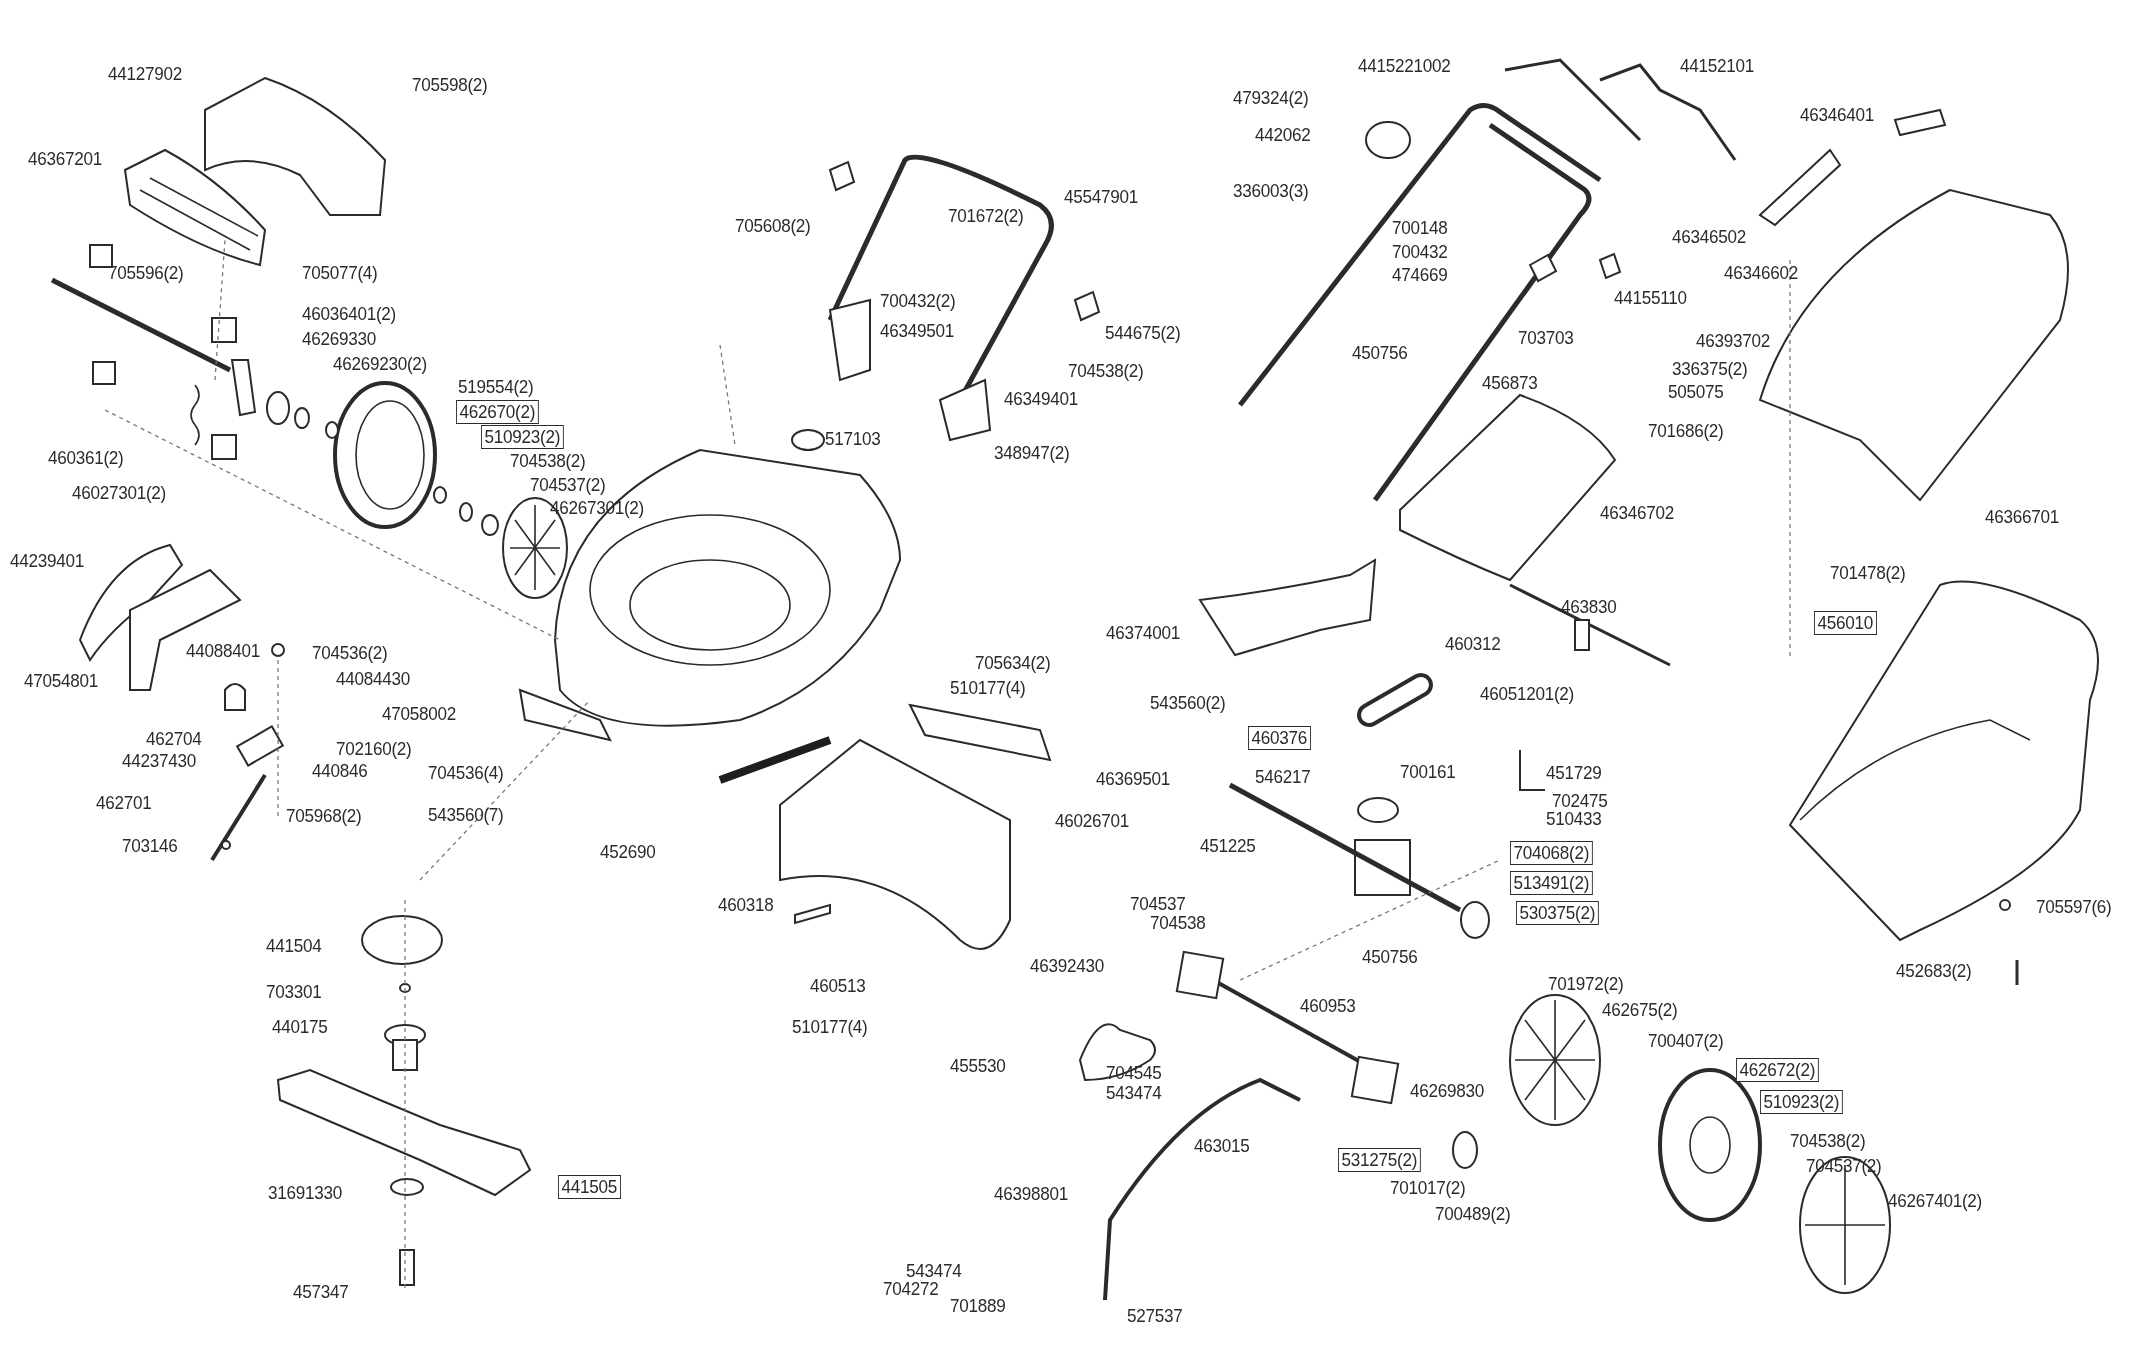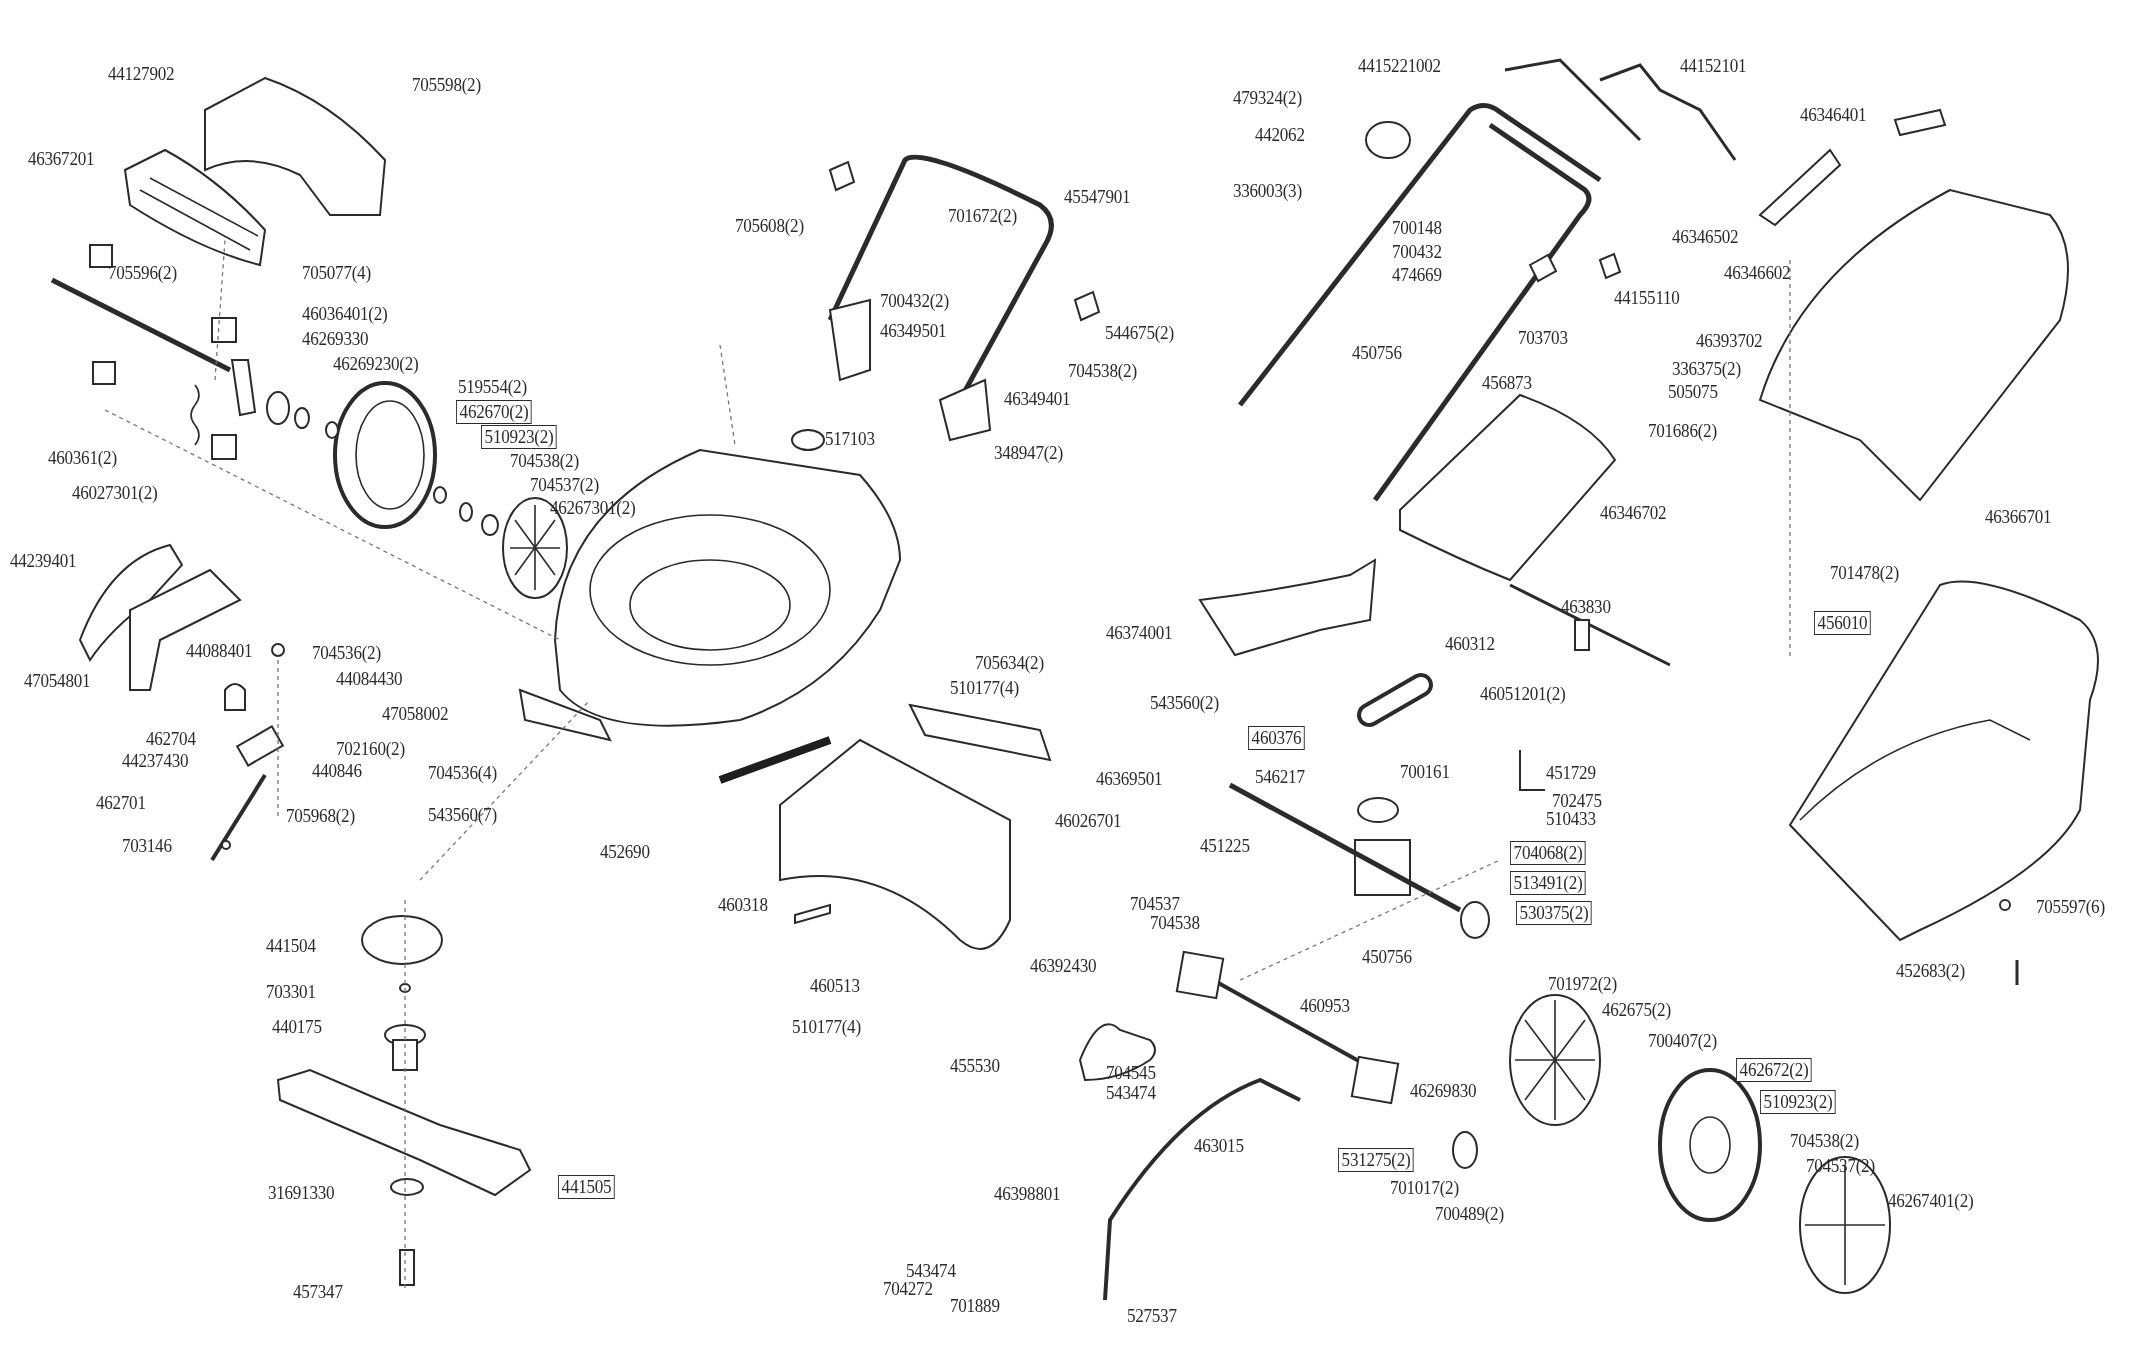--- a/index.html
+++ b/index.html
@@ -1,16 +1,16 @@
 <!DOCTYPE html>
 <html><head>
 <meta charset="utf-8">
 <style>
   html,body{margin:0;padding:0;background:#ffffff;}
-  #canvas{position:relative;width:2149px;height:1356px;overflow:hidden;background:#ffffff;font-family:Liberation Serif, serif;color:#2b2b2b;}
+  #canvas{position:relative;width:2149px;height:1356px;overflow:hidden;background:#ffffff;font-family:Liberation Sans, sans-serif;color:#2b2b2b;}
   #art{position:absolute;left:0;top:0;width:2149px;height:1356px;}
   #art .part{fill:#ffffff;stroke:#2b2b2b;stroke-width:2;}
   #art .thin{fill:none;stroke:#2b2b2b;stroke-width:1.6;}
   #art .dash{fill:none;stroke:#777;stroke-width:1.3;stroke-dasharray:4 4;}
   .lbl{position:absolute;font-size:19px;line-height:22px;white-space:nowrap;letter-spacing:-0.3px;transform:scaleX(0.9);transform-origin:left center;}
   .lbl.boxed{border:1.5px solid #2b2b2b;padding:0 3px;background:#fff;}
 </style>
 </head>
 <body>
 

